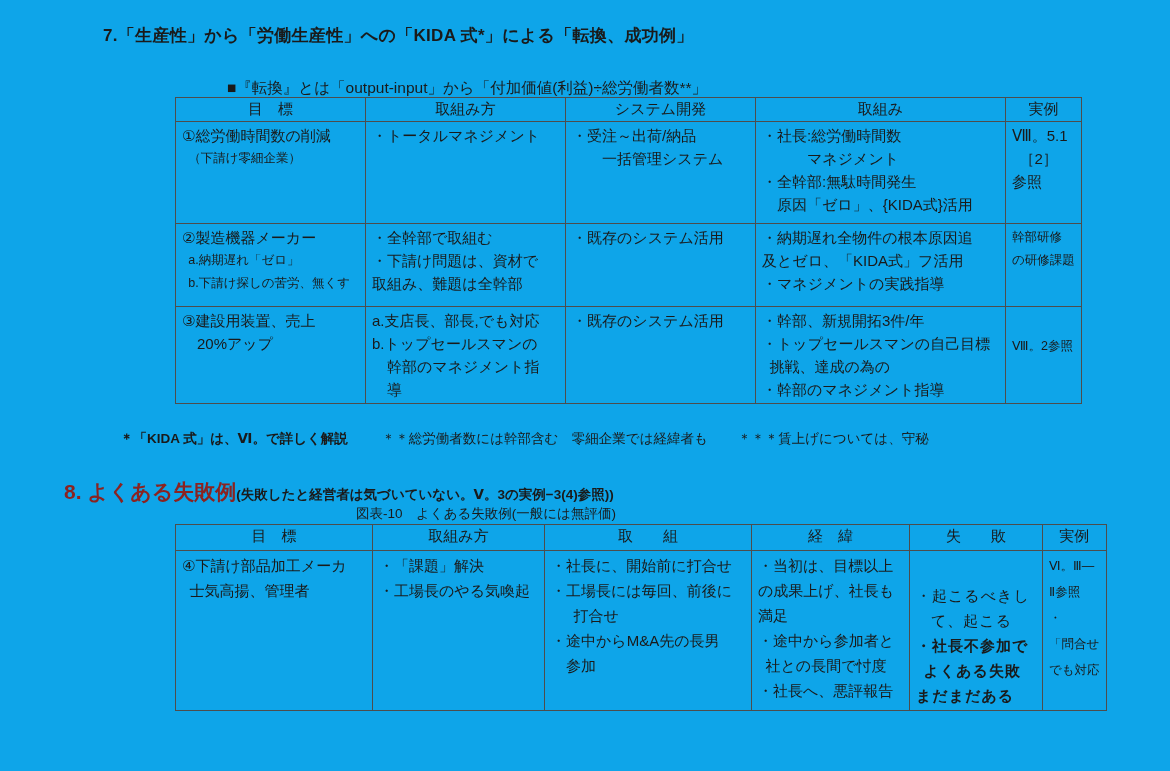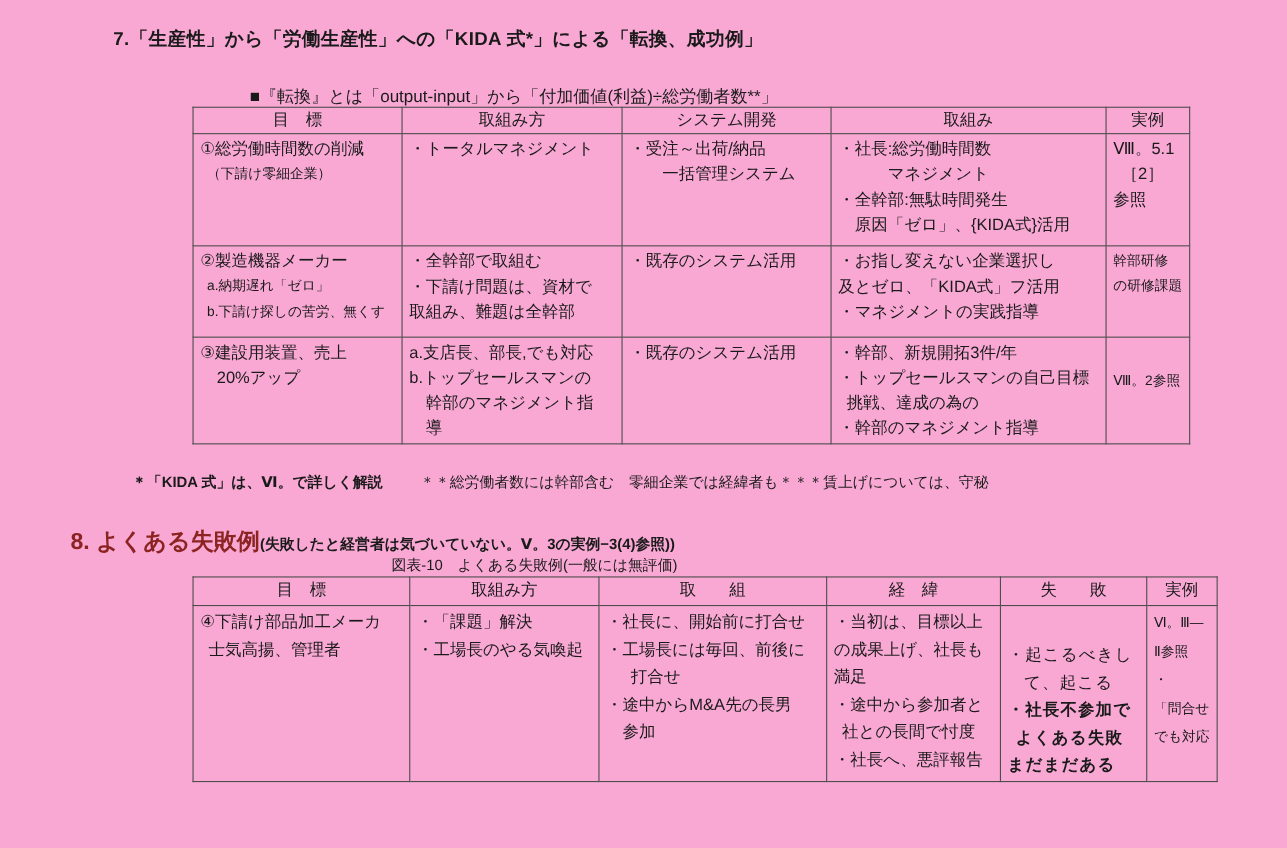--- a/index.html
+++ b/index.html
@@ -1,17 +1,17 @@
 <!DOCTYPE html>
 <html><head>
 <meta charset="utf-8">
 <style>
   html,body { margin:0; padding:0; background:#ffffff; }
   .doc {
-    position:relative; width:1170px; height:771px; background:#f9a8d4;
+    position:relative; width:1170px; height:771px; background:#0ea5e9;
     font-family:"Liberation Sans","DejaVu Sans",sans-serif; color:#1a1a1a;
     overflow:hidden;
   }
   .abs { position:absolute; }
   .h7 { left:103px; top:24px; font-size:17px; font-weight:700; letter-spacing:.3px; }
   .cap9 { left:362px; top:54px; font-size:15.5px; }
   .sub9 { left:227px; top:78px; font-size:15.5px; }
   table { border-collapse:collapse; table-layout:fixed; }
   th,td { border:1px solid #4d4d4d; vertical-align:top; padding:2px 6px;
           font-size:15px; font-weight:400; text-align:left; overflow:hidden; }
@@ -27,21 +27,21 @@
   .t9 tr.r2 { height:83px; } .t9 tr.r3 { height:93px; }
   .t9 tr.fr { height:25px; }
   .t9 .exm-mid { padding-top:28px; }
   .t10 { left:175px; top:524px; }
   .t10 tr.hr { height:26px; } .t10 tr.r1 { height:155px; }
   .t10 tr.fr { height:26px; }
   .fail-cell { padding-top:32px; letter-spacing:1px; }
   .exm10 .ln { line-height:26px; }
   .fn { left:120px; top:430px; font-size:13.5px; white-space:nowrap; }
   .fn1 { font-weight:700; margin-right:34px; }
-  .fn2 { }
+  .fn2 { margin-right:30px; }
   .h8 { left:64px; top:478px; white-space:nowrap; }
   .h8main { color:#8B2320; font-size:21px; font-weight:700; }
   .h8note { color:#1a1a1a; font-size:13.5px; font-weight:700; }
   .cap10 { left:356px; top:505px; font-size:13.5px; }
   .btn { display:inline-block; border:1px solid #555; padding:0 4px; margin:0 4px;
          cursor:pointer; background:#fff; }
 </style>
 </head>
 <body>
 
@@ -98,21 +98,21 @@
       </td>
       <td>
         <div class="ln">・全幹部で取組む</div>
         <div class="ln">・下請け問題は、資材で</div>
         <div class="ln">取組み、難題は全幹部</div>
       </td>
       <td>
         <div class="ln">・既存のシステム活用</div>
       </td>
       <td>
-        <div class="ln">・お指し変えない企業選択し</div>
+        <div class="ln">・納期遅れ全物件の根本原因追</div>
         <div class="ln">及とゼロ、「KIDA式」フ活用</div>
         <div class="ln">・マネジメントの実践指導</div>
       </td>
       <td class="sm">
         <div class="ln">幹部研修</div>
         <div class="ln">の研修課題</div>
       </td>
     </tr>
     <tr class="r3">
       <td>

